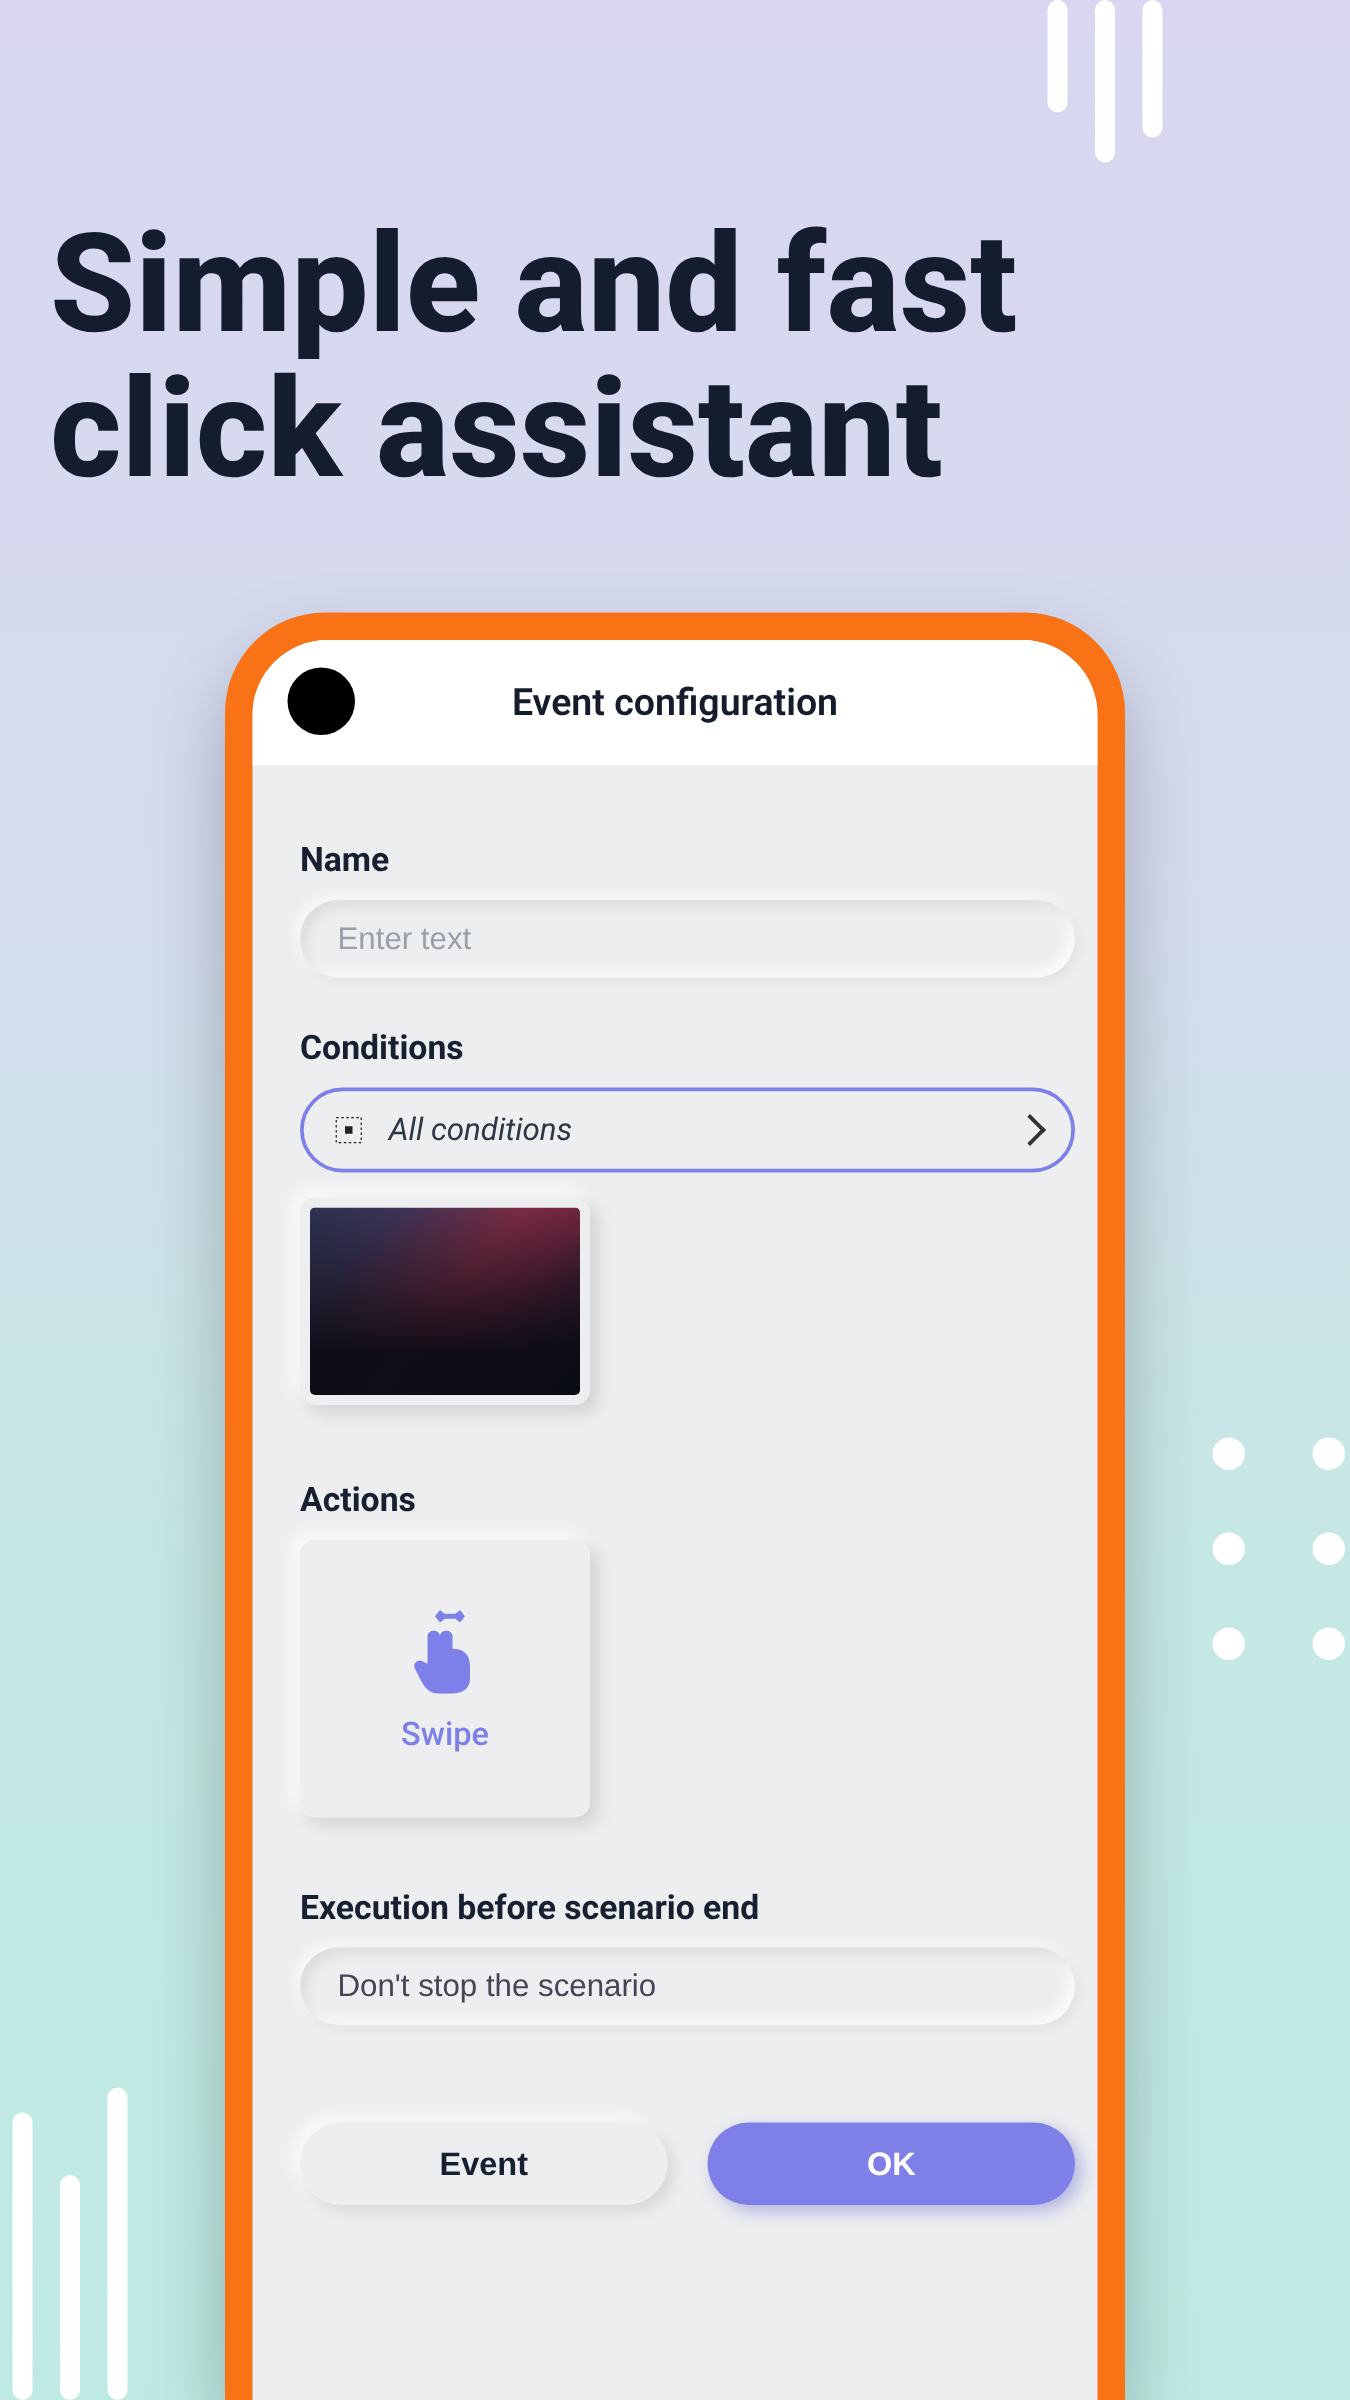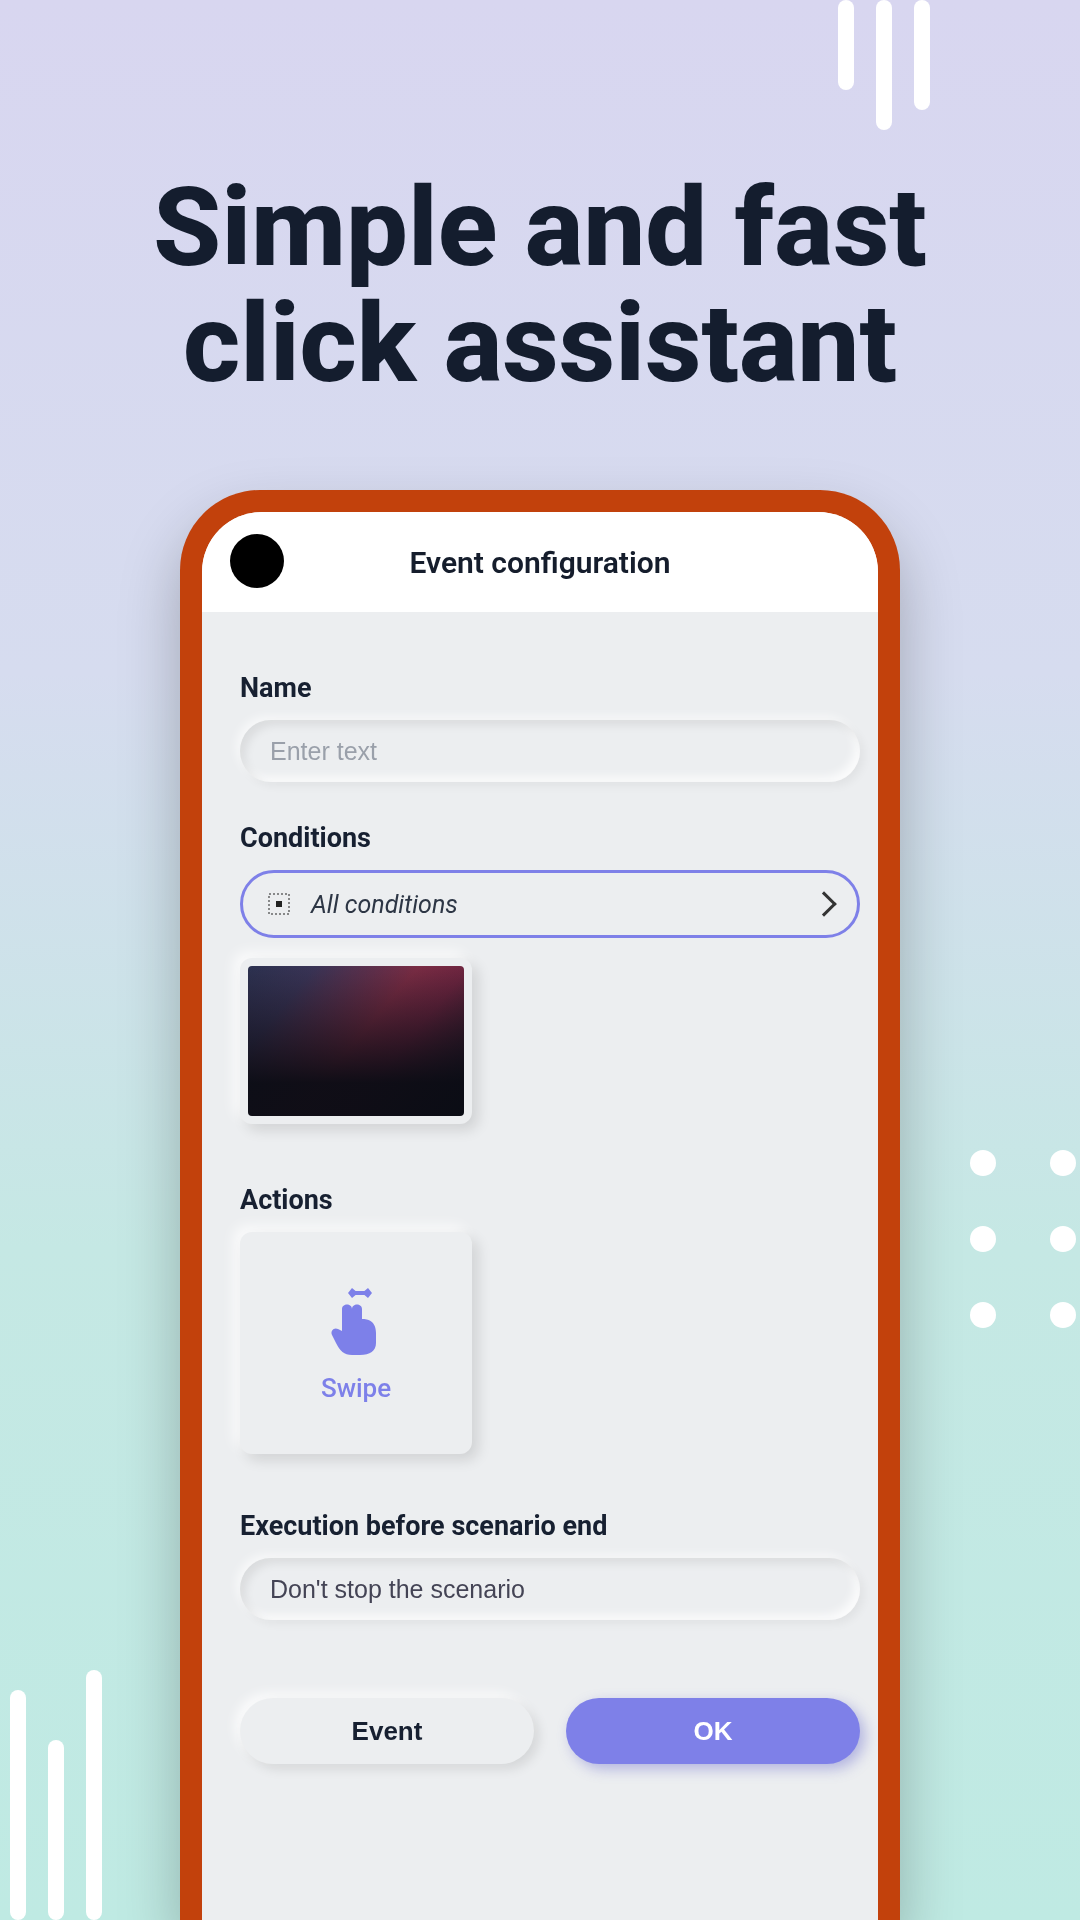--- a/index.html
+++ b/index.html
@@ -58,37 +58,36 @@
     border-radius: 10px;
   }
   .deco-bottom .bar:nth-child(1){ height: 230px; }
   .deco-bottom .bar:nth-child(2){ height: 180px; }
   .deco-bottom .bar:nth-child(3){ height: 250px; }
 
   .headline {
     position: absolute;
     top: 170px;
     left: 0; right: 0;
-    text-align: center;
     font-size: 110px;
     font-weight: 800;
     line-height: 1.05;
     color: #141d2e;
     padding: 0 40px;
   }
 
   
   .phone {
     position: absolute;
     top: 490px;
     left: 50%;
     transform: translateX(-50%);
     width: 720px;
     height: 1430px;
-    background: #c2410c;
+    background: #f97316;
     border-radius: 80px 80px 0 0;
     padding: 22px 22px 0 22px;
     box-shadow: 0 30px 60px rgba(0,0,0,0.25);
   }
   .screen {
     width: 100%;
     height: 100%;
     background: #eceef0;
     border-radius: 60px 60px 0 0;
     overflow: hidden;

